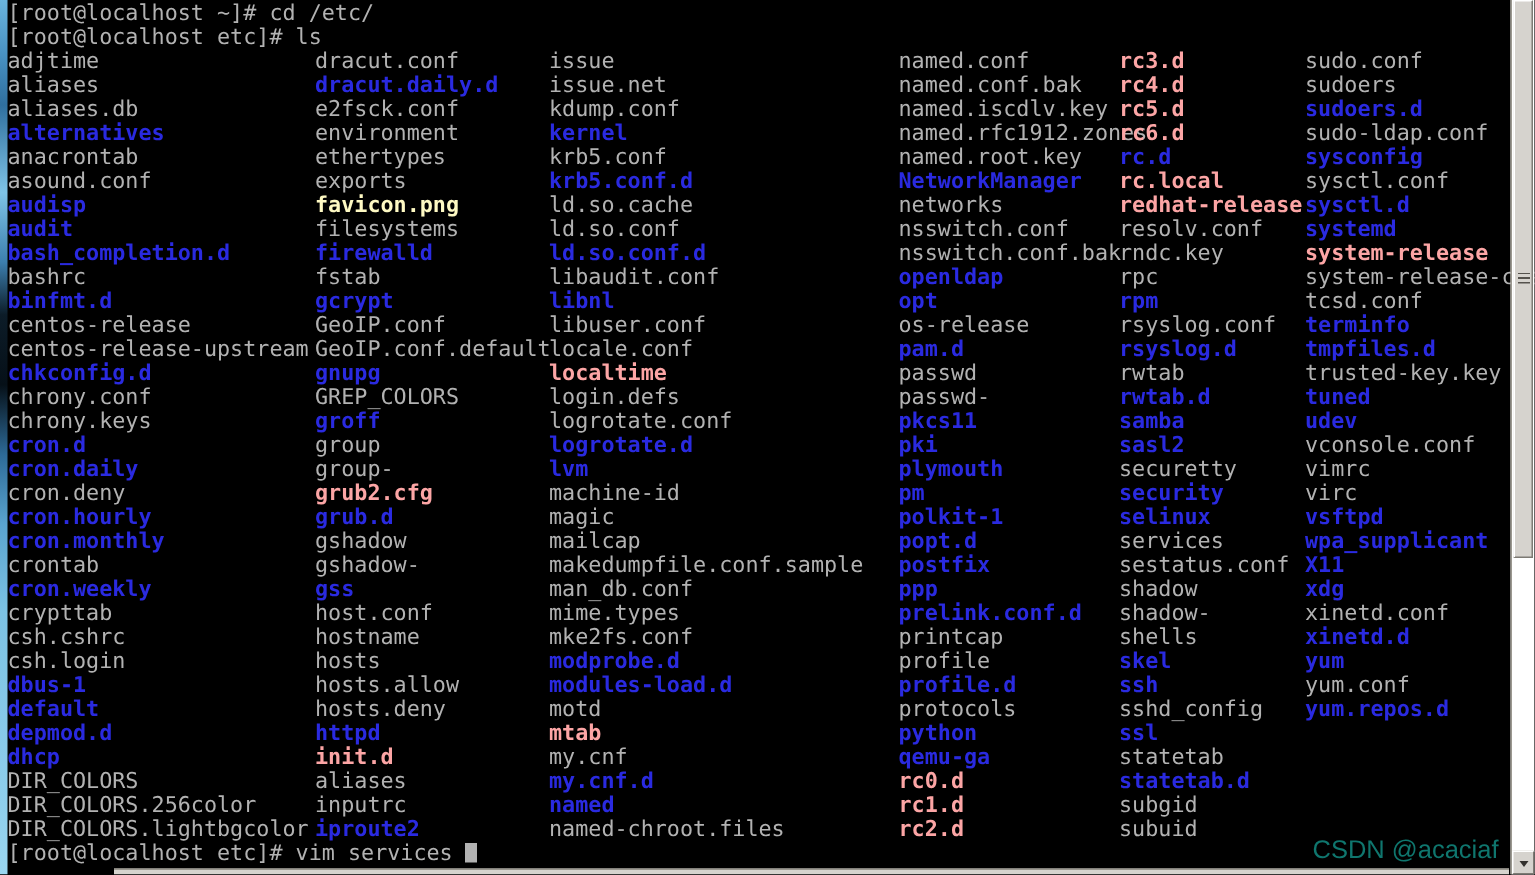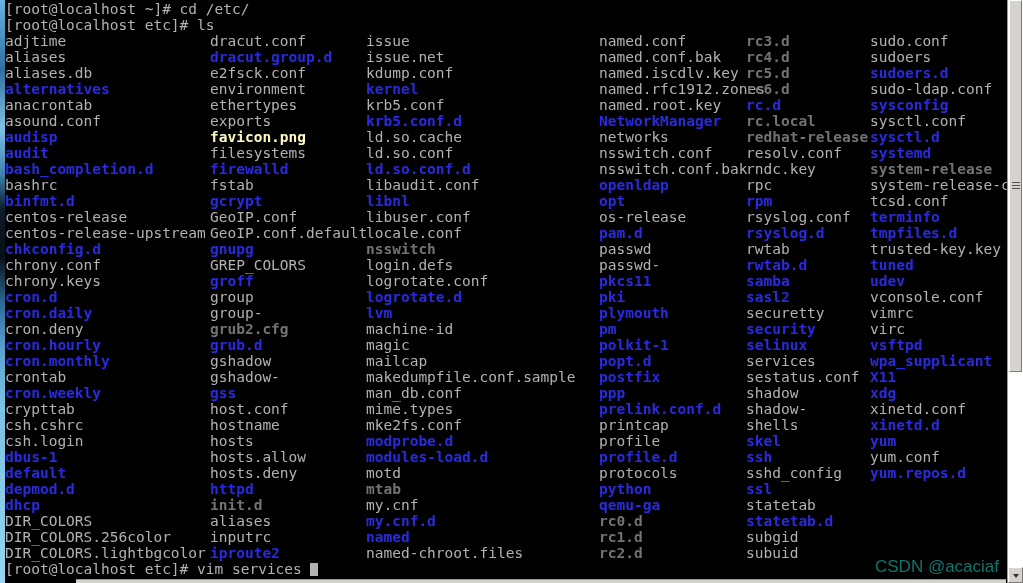--- a/index.html
+++ b/index.html
@@ -153,21 +153,21 @@
   .c0 { left: 0px; }
   .c1 { left: 205px; }
   .c2 { left: 361px; text-align: right; }
   .c3 { left: 571px; margin-left: 23px; }
   .c4 { left: 741px; }
   .c5 { left: 865px; }
 
   
   .f-plain { color: #b2b2b2; }
   .f-dir   { color: #2a2ae0; font-weight: bold; }
-  .f-link  { color: #737373; font-weight: bold; }
+  .f-link  { color: #fca5a5; font-weight: bold; }
   .f-image { color: #fef9c3; font-weight: bold; }
 
   #watermark {
     position: absolute;
     right: 24px;
     top: 557px;
     font-family: "Liberation Sans", sans-serif;
     font-size: 17px;
     color: #0f766e;
     z-index: 7;
@@ -182,33 +182,33 @@
   <div id="left-gutter"></div>
 
   <div id="screen">
 
     <div class="line prompt-line"><span>[root@localhost ~]# cd /etc/</span></div>
 
     <div class="line prompt-line"><span>[root@localhost etc]# ls</span></div>
 
     <div id="ls-output">
         <div class="ls-row"><span class="cell c0 f-plain">adjtime</span><span class="cell c1 f-plain">dracut.conf</span><span class="cell c2 f-plain">issue</span><span class="cell c3 f-plain">named.conf</span><span class="cell c4 f-link">rc3.d</span><span class="cell c5 f-plain">sudo.conf</span></div>
-        <div class="ls-row"><span class="cell c0 f-plain">aliases</span><span class="cell c1 f-dir">dracut.group.d</span><span class="cell c2 f-plain">issue.net</span><span class="cell c3 f-plain">named.conf.bak</span><span class="cell c4 f-link">rc4.d</span><span class="cell c5 f-plain">sudoers</span></div>
+        <div class="ls-row"><span class="cell c0 f-plain">aliases</span><span class="cell c1 f-dir">dracut.daily.d</span><span class="cell c2 f-plain">issue.net</span><span class="cell c3 f-plain">named.conf.bak</span><span class="cell c4 f-link">rc4.d</span><span class="cell c5 f-plain">sudoers</span></div>
         <div class="ls-row"><span class="cell c0 f-plain">aliases.db</span><span class="cell c1 f-plain">e2fsck.conf</span><span class="cell c2 f-plain">kdump.conf</span><span class="cell c3 f-plain">named.iscdlv.key</span><span class="cell c4 f-link">rc5.d</span><span class="cell c5 f-dir">sudoers.d</span></div>
         <div class="ls-row"><span class="cell c0 f-dir">alternatives</span><span class="cell c1 f-plain">environment</span><span class="cell c2 f-dir">kernel</span><span class="cell c3 f-plain">named.rfc1912.zones</span><span class="cell c4 f-link">rc6.d</span><span class="cell c5 f-plain">sudo-ldap.conf</span></div>
         <div class="ls-row"><span class="cell c0 f-plain">anacrontab</span><span class="cell c1 f-plain">ethertypes</span><span class="cell c2 f-plain">krb5.conf</span><span class="cell c3 f-plain">named.root.key</span><span class="cell c4 f-dir">rc.d</span><span class="cell c5 f-dir">sysconfig</span></div>
         <div class="ls-row"><span class="cell c0 f-plain">asound.conf</span><span class="cell c1 f-plain">exports</span><span class="cell c2 f-dir">krb5.conf.d</span><span class="cell c3 f-dir">NetworkManager</span><span class="cell c4 f-link">rc.local</span><span class="cell c5 f-plain">sysctl.conf</span></div>
         <div class="ls-row"><span class="cell c0 f-dir">audisp</span><span class="cell c1 f-image">favicon.png</span><span class="cell c2 f-plain">ld.so.cache</span><span class="cell c3 f-plain">networks</span><span class="cell c4 f-link">redhat-release</span><span class="cell c5 f-dir">sysctl.d</span></div>
         <div class="ls-row"><span class="cell c0 f-dir">audit</span><span class="cell c1 f-plain">filesystems</span><span class="cell c2 f-plain">ld.so.conf</span><span class="cell c3 f-plain">nsswitch.conf</span><span class="cell c4 f-plain">resolv.conf</span><span class="cell c5 f-dir">systemd</span></div>
         <div class="ls-row"><span class="cell c0 f-dir">bash_completion.d</span><span class="cell c1 f-dir">firewalld</span><span class="cell c2 f-dir">ld.so.conf.d</span><span class="cell c3 f-plain">nsswitch.conf.bak</span><span class="cell c4 f-plain">rndc.key</span><span class="cell c5 f-link">system-release</span></div>
         <div class="ls-row"><span class="cell c0 f-plain">bashrc</span><span class="cell c1 f-plain">fstab</span><span class="cell c2 f-plain">libaudit.conf</span><span class="cell c3 f-dir">openldap</span><span class="cell c4 f-plain">rpc</span><span class="cell c5 f-plain">system-release-cpe</span></div>
         <div class="ls-row"><span class="cell c0 f-dir">binfmt.d</span><span class="cell c1 f-dir">gcrypt</span><span class="cell c2 f-dir">libnl</span><span class="cell c3 f-dir">opt</span><span class="cell c4 f-dir">rpm</span><span class="cell c5 f-plain">tcsd.conf</span></div>
         <div class="ls-row"><span class="cell c0 f-plain">centos-release</span><span class="cell c1 f-plain">GeoIP.conf</span><span class="cell c2 f-plain">libuser.conf</span><span class="cell c3 f-plain">os-release</span><span class="cell c4 f-plain">rsyslog.conf</span><span class="cell c5 f-dir">terminfo</span></div>
         <div class="ls-row"><span class="cell c0 f-plain">centos-release-upstream</span><span class="cell c1 f-plain">GeoIP.conf.default</span><span class="cell c2 f-plain">locale.conf</span><span class="cell c3 f-dir">pam.d</span><span class="cell c4 f-dir">rsyslog.d</span><span class="cell c5 f-dir">tmpfiles.d</span></div>
-        <div class="ls-row"><span class="cell c0 f-dir">chkconfig.d</span><span class="cell c1 f-dir">gnupg</span><span class="cell c2 f-link">nsswitch</span><span class="cell c3 f-plain">passwd</span><span class="cell c4 f-plain">rwtab</span><span class="cell c5 f-plain">trusted-key.key</span></div>
+        <div class="ls-row"><span class="cell c0 f-dir">chkconfig.d</span><span class="cell c1 f-dir">gnupg</span><span class="cell c2 f-link">localtime</span><span class="cell c3 f-plain">passwd</span><span class="cell c4 f-plain">rwtab</span><span class="cell c5 f-plain">trusted-key.key</span></div>
         <div class="ls-row"><span class="cell c0 f-plain">chrony.conf</span><span class="cell c1 f-plain">GREP_COLORS</span><span class="cell c2 f-plain">login.defs</span><span class="cell c3 f-plain">passwd-</span><span class="cell c4 f-dir">rwtab.d</span><span class="cell c5 f-dir">tuned</span></div>
         <div class="ls-row"><span class="cell c0 f-plain">chrony.keys</span><span class="cell c1 f-dir">groff</span><span class="cell c2 f-plain">logrotate.conf</span><span class="cell c3 f-dir">pkcs11</span><span class="cell c4 f-dir">samba</span><span class="cell c5 f-dir">udev</span></div>
         <div class="ls-row"><span class="cell c0 f-dir">cron.d</span><span class="cell c1 f-plain">group</span><span class="cell c2 f-dir">logrotate.d</span><span class="cell c3 f-dir">pki</span><span class="cell c4 f-dir">sasl2</span><span class="cell c5 f-plain">vconsole.conf</span></div>
         <div class="ls-row"><span class="cell c0 f-dir">cron.daily</span><span class="cell c1 f-plain">group-</span><span class="cell c2 f-dir">lvm</span><span class="cell c3 f-dir">plymouth</span><span class="cell c4 f-plain">securetty</span><span class="cell c5 f-plain">vimrc</span></div>
         <div class="ls-row"><span class="cell c0 f-plain">cron.deny</span><span class="cell c1 f-link">grub2.cfg</span><span class="cell c2 f-plain">machine-id</span><span class="cell c3 f-dir">pm</span><span class="cell c4 f-dir">security</span><span class="cell c5 f-plain">virc</span></div>
         <div class="ls-row"><span class="cell c0 f-dir">cron.hourly</span><span class="cell c1 f-dir">grub.d</span><span class="cell c2 f-plain">magic</span><span class="cell c3 f-dir">polkit-1</span><span class="cell c4 f-dir">selinux</span><span class="cell c5 f-dir">vsftpd</span></div>
         <div class="ls-row"><span class="cell c0 f-dir">cron.monthly</span><span class="cell c1 f-plain">gshadow</span><span class="cell c2 f-plain">mailcap</span><span class="cell c3 f-dir">popt.d</span><span class="cell c4 f-plain">services</span><span class="cell c5 f-dir">wpa_supplicant</span></div>
         <div class="ls-row"><span class="cell c0 f-plain">crontab</span><span class="cell c1 f-plain">gshadow-</span><span class="cell c2 f-plain">makedumpfile.conf.sample</span><span class="cell c3 f-dir">postfix</span><span class="cell c4 f-plain">sestatus.conf</span><span class="cell c5 f-dir">X11</span></div>
         <div class="ls-row"><span class="cell c0 f-dir">cron.weekly</span><span class="cell c1 f-dir">gss</span><span class="cell c2 f-plain">man_db.conf</span><span class="cell c3 f-dir">ppp</span><span class="cell c4 f-plain">shadow</span><span class="cell c5 f-dir">xdg</span></div>
         <div class="ls-row"><span class="cell c0 f-plain">crypttab</span><span class="cell c1 f-plain">host.conf</span><span class="cell c2 f-plain">mime.types</span><span class="cell c3 f-dir">prelink.conf.d</span><span class="cell c4 f-plain">shadow-</span><span class="cell c5 f-plain">xinetd.conf</span></div>

